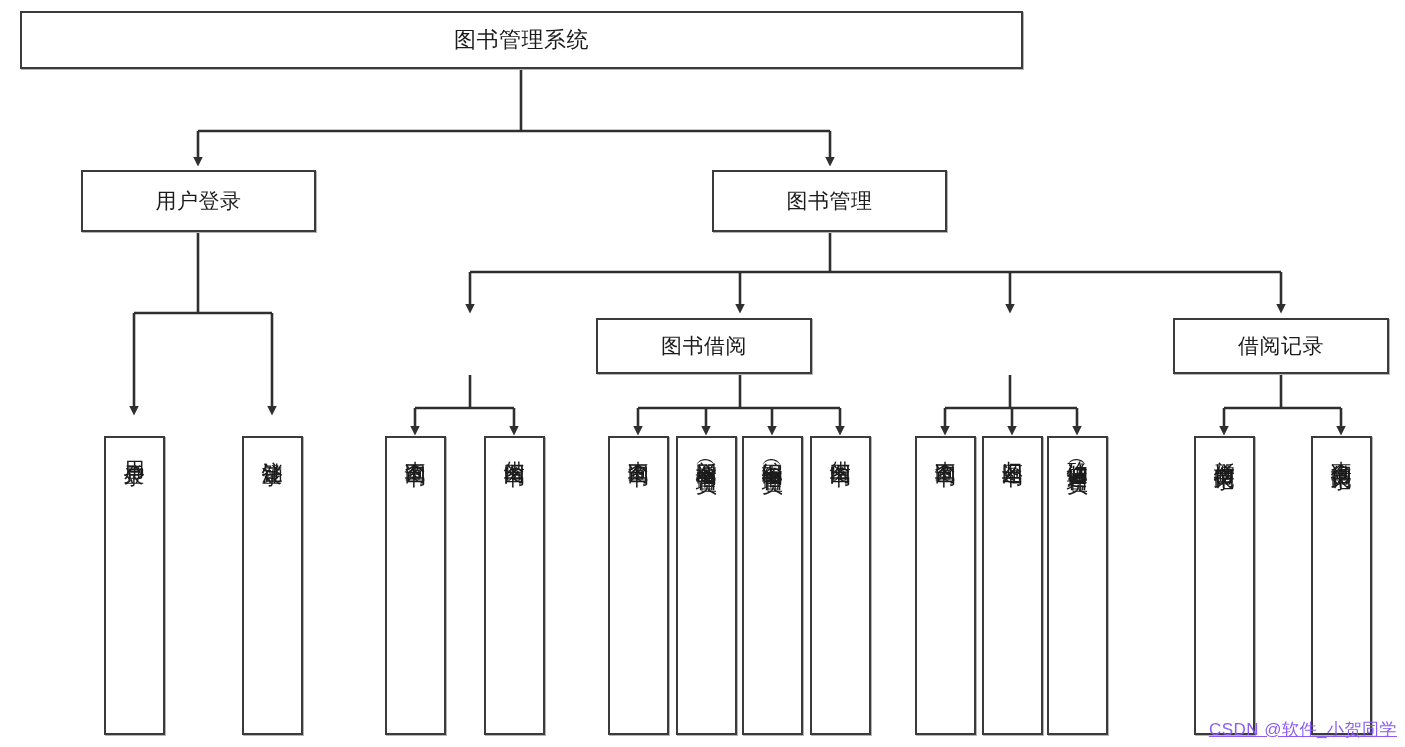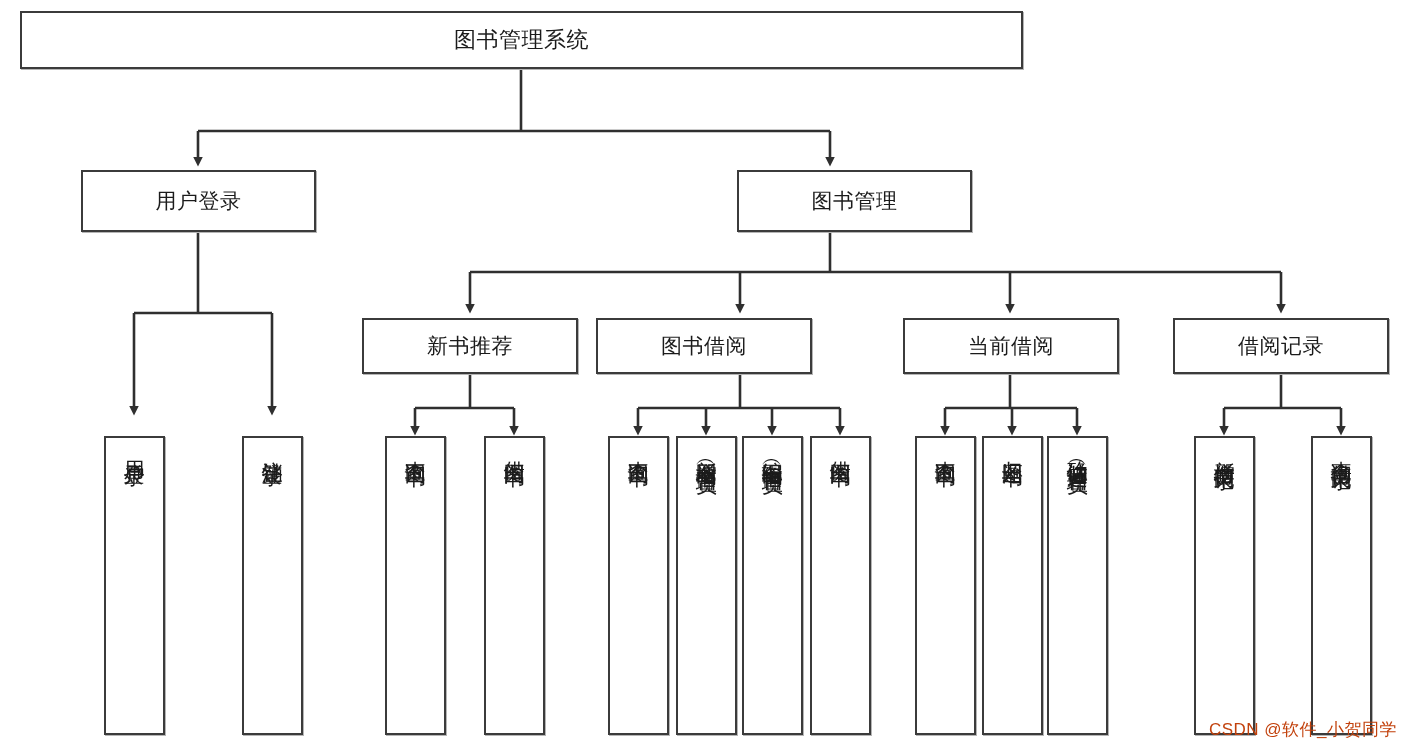--- a/index.html
+++ b/index.html
@@ -60,23 +60,24 @@
     line-height: 1.12;
     letter-spacing: 2px;
     margin: 0 auto;
     white-space: pre-line;
   }
   #watermark {
     position: absolute;
     right: 8px;
     bottom: 6px;
     font-size: 17px;
-    color: #c2410c;
+    color: #8b5cf6;
     letter-spacing: 0.5px;
     white-space: nowrap;
+    text-decoration: underline;
   }
 </style>
 </head>
 <body>
 
 <div id="canvas">
 
   <svg id="wires" viewBox="0 0 1405 747" xmlns="http://www.w3.org/2000/svg">
     <defs>
       <marker id="arw" markerWidth="11" markerHeight="11" refX="1.5" refY="5" orient="auto" markerUnits="userSpaceOnUse">
@@ -127,32 +128,26 @@
     </g>
   </svg>
 
   <div class="node root h" style="left:20px; top:11px; width:1003px; height:58px;">
     <span class="lbl">图书管理系统</span>
   </div>
 
   <div class="node h" style="left:81px; top:170px; width:235px; height:62px;">
     <span class="lbl">用户登录</span>
   </div>
-  <div class="node h" style="left:712px; top:170px; width:235px; height:62px;margin-left:25px;">
+  <div class="node h" style="left:712px; top:170px; width:235px; height:62px;">
     <span class="lbl">图书管理</span>
   </div>
 
-  <div class="node h" style="left:362px; top:318px; width:216px; height:56px;">
-    <span class="lbl">新书推荐</span>
-  </div>
   <div class="node h" style="left:596px; top:318px; width:216px; height:56px;">
     <span class="lbl">图书借阅</span>
-  </div>
-  <div class="node h" style="left:903px; top:318px; width:216px; height:56px;">
-    <span class="lbl">当前借阅</span>
   </div>
   <div class="node h" style="left:1173px; top:318px; width:216px; height:56px;align-items:center;">
     <span class="lbl">借阅记录</span>
   </div>
 
   <div class="node v" style="left:104px; top:436px; width:61px; height:299px;">
     <span class="lbl">用户登录</span>
   </div>
   <div class="node v" style="left:242px; top:436px; width:61px; height:299px;">
     <span class="lbl">注销登录</span>

